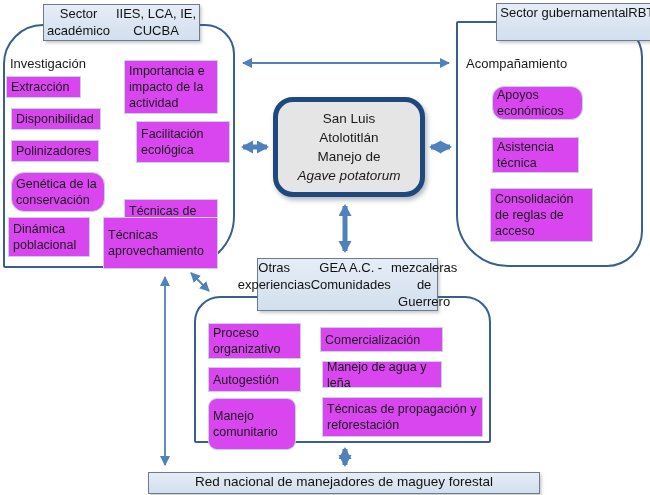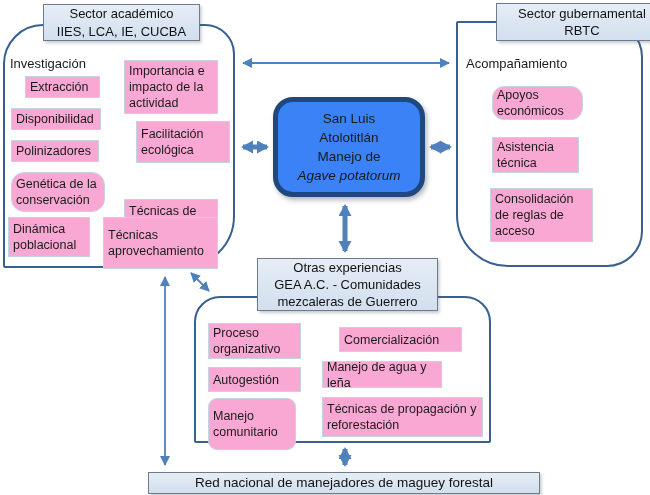--- a/index.html
+++ b/index.html
@@ -10,36 +10,36 @@
   .panel{
     position:absolute;background:#ffffff;border:2px solid #376091;
     box-sizing:border-box;z-index:1;
   }
   .panel-academic{left:3px;top:24px;width:232px;height:244px;border-radius:40px 30px 52px 2px;}
   .panel-government{left:456px;top:21px;width:187px;height:246px;border-radius:2px 36px 36px 52px;}
   .panel-experiences{left:194px;top:296px;width:297px;height:147px;border-radius:26px 26px 2px 2px;}
   .hdr{
     position:absolute;background:linear-gradient(#e6edf6,#d2dfee);
     border:1px solid #6d7b8d;box-shadow:1.5px 2px 3px rgba(90,100,110,.35);
-    display:flex;flex-direction:column;justify-content:center;text-align:center;
+    display:flex;flex-direction:row;justify-content:center;text-align:center;
     font-size:13px;line-height:1.32;color:#111;z-index:6;box-sizing:border-box;
   }
   .hdr-academic{left:43px;top:4px;width:157px;height:37px;}
   .hdr-government{left:496px;top:3px;width:172px;height:38px;}
   .hdr-experiences{left:257px;top:258px;width:181px;height:53px;}
   .hdr-network{left:148px;top:472px;width:392px;height:22px;font-size:13.5px;}
   .slabel{position:absolute;font-size:13px;color:#1a1a1a;z-index:3;}
   .ibox{
-    position:absolute;background:#f9a8d4;border:1px solid #c3d4e7;
+    position:absolute;background:#d946ef;border:1px solid #c3d4e7;
     box-sizing:border-box;display:flex;align-items:center;
     font-size:12.5px;line-height:1.28;padding:2px 4px;z-index:3;color:#1a1a1a;
   }
   .centerbox{
     position:absolute;left:273px;top:97px;width:152px;height:100px;
-    background:#3b82f6;border:5px solid #1f497d;border-radius:20px;
+    background:#e5e5e5;border:5px solid #1f497d;border-radius:20px;
     box-shadow:2px 3px 5px rgba(60,70,90,.4);
     display:flex;flex-direction:column;justify-content:center;text-align:center;
     font-size:13.5px;line-height:1.42;z-index:4;box-sizing:border-box;
   }
   .centerbox .sp{font-style:italic;}
   svg.arrows{position:absolute;left:0;top:0;z-index:5;pointer-events:none;}
   svg.arrows line{stroke:#4f81bd;}
   svg.arrows .thin{stroke-width:1.8;}
   svg.arrows .thick{stroke-width:5;}
 </style>
@@ -86,35 +86,35 @@
   <div class="hdr hdr-network">Red nacional de manejadores de maguey forestal</div>
 
   <div class="centerbox">
     <span>San Luis</span>
     <span>Atolotitlán</span>
     <span>Manejo de</span>
     <span class="sp">Agave potatorum</span>
   </div>
 
   <div class="slabel" style="left:10px;top:56px;">Investigación</div>
-  <div class="ibox" style="left:25px;top:76px;width:75px;height:22px;">Extracción</div>
+  <div class="ibox" style="left:6px;top:76px;width:75px;height:22px;">Extracción</div>
   <div class="ibox" style="left:11px;top:108px;width:90px;height:22px;">Disponibilidad</div>
   <div class="ibox" style="left:11px;top:140px;width:88px;height:22px;">Polinizadores</div>
   <div class="ibox" style="left:11px;top:172px;width:94px;height:40px;border-radius:13px;">Genética de la conservación</div>
   <div class="ibox" style="left:8px;top:217px;width:82px;height:40px;">Dinámica poblacional</div>
   <div class="ibox" style="left:124px;top:60px;width:94px;height:54px;">Importancia e impacto de la actividad</div>
   <div class="ibox" style="left:124px;top:121px;width:94px;height:42px;margin-left:12px;">Facilitación ecológica</div>
   <div class="ibox" style="left:124px;top:172px;width:94px;height:40px;margin-top:27px;">Técnicas de reforestación</div>
   <div class="ibox" style="left:103px;top:217px;width:115px;height:52px;">Técnicas aprovechamiento</div>
 
   <div class="slabel" style="left:466px;top:56px;">Acompañamiento</div>
   <div class="ibox" style="left:492px;top:86px;width:91px;height:34px;border-radius:12px;">Apoyos económicos</div>
   <div class="ibox" style="left:492px;top:137px;width:87px;height:36px;">Asistencia técnica</div>
   <div class="ibox" style="left:490px;top:188px;width:103px;height:54px;">Consolidación de reglas de acceso</div>
 
   <div class="ibox" style="left:208px;top:323px;width:93px;height:36px;">Proceso organizativo</div>
   <div class="ibox" style="left:208px;top:367px;width:93px;height:25px;">Autogestión</div>
   <div class="ibox" style="left:208px;top:398px;width:88px;height:52px;border-radius:9px;">Manejo comunitario</div>
-  <div class="ibox" style="left:339px;top:327px;width:123px;height:25px;">Comercialización</div>
+  <div class="ibox" style="left:320px;top:327px;width:123px;height:25px;">Comercialización</div>
   <div class="ibox" style="left:322px;top:361px;width:120px;height:27px;">Manejo de agua y leña</div>
   <div class="ibox" style="left:322px;top:397px;width:161px;height:40px;">Técnicas de propagación y reforestación</div>
 
 </div>
 
 </body></html>

